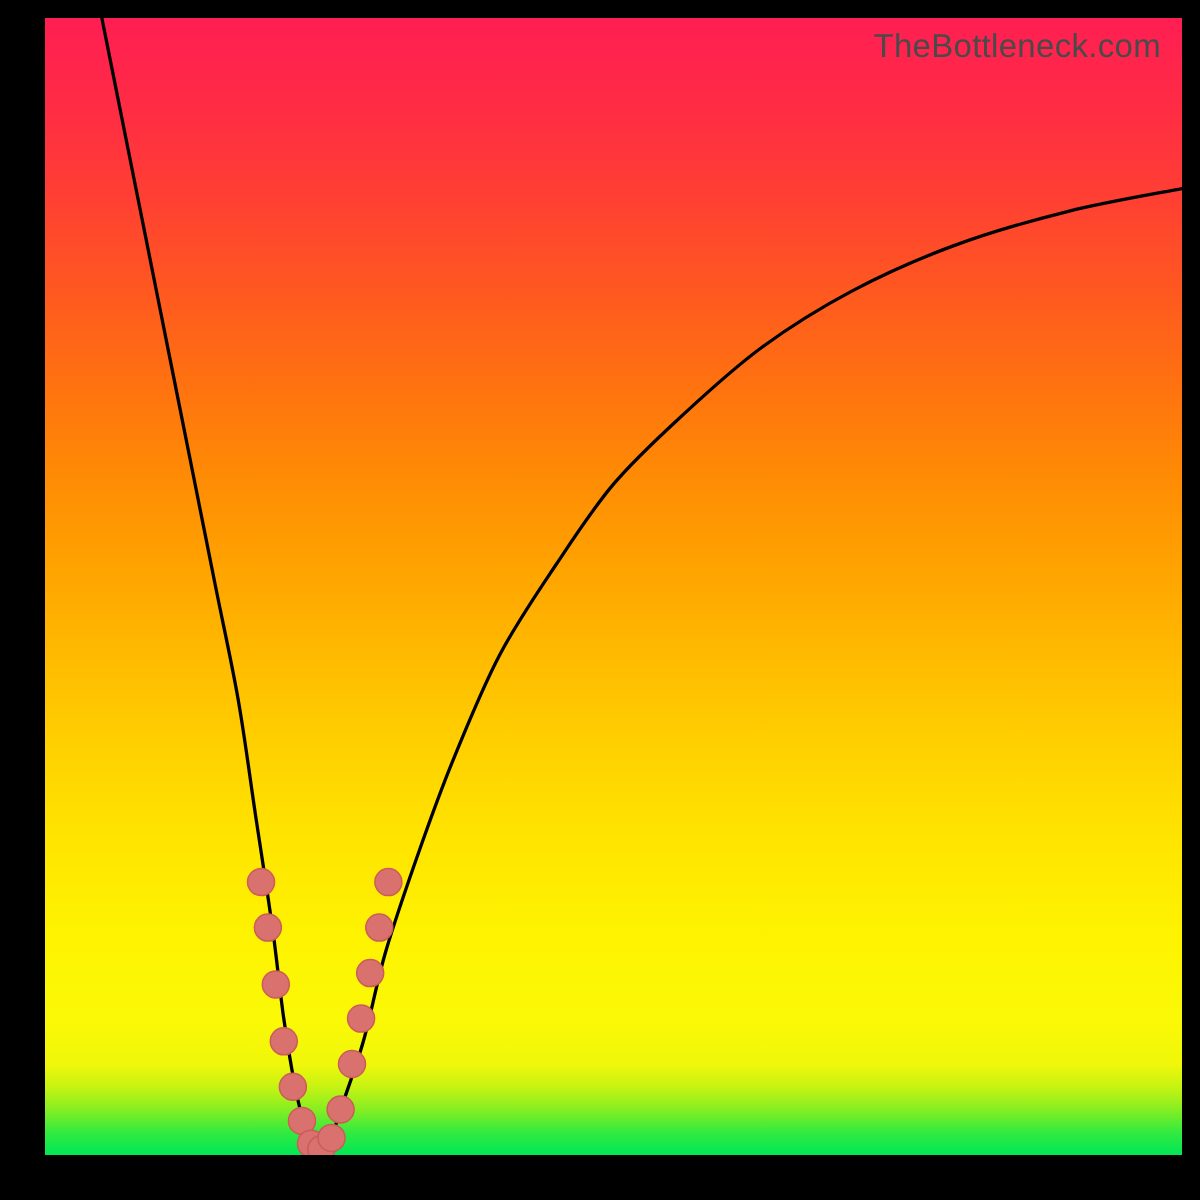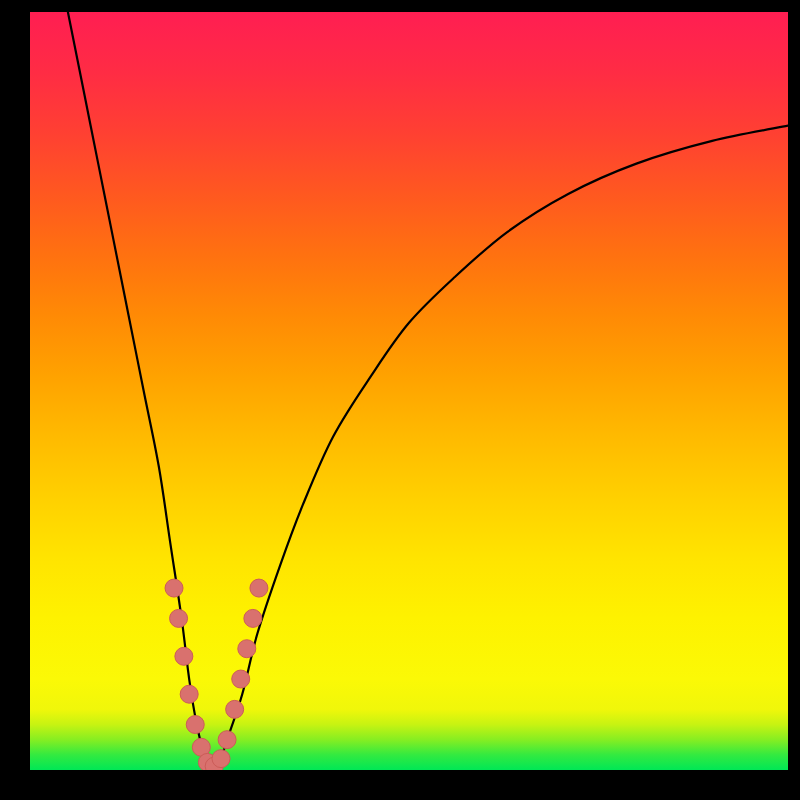--- a/index.html
+++ b/index.html
@@ -61,20 +61,21 @@
     top: 0;
     width: 758px;
     height: 758px;
   }
 </style>
 </head>
 <body>
 
 <div class="frame">
   <div class="plot">
+    <div class="watermark">TheBottleneck.com</div>
     <svg class="curve" viewBox="0 0 758 758" preserveAspectRatio="none">
       <path id="curve-path" d="M 37.90 0.00 C 40.43 12.63, 48.01 50.53, 53.06 75.80 C 58.11 101.07, 63.17 126.33, 68.22 151.60 C 73.27 176.87, 78.33 202.13, 83.38 227.40 C 88.43 252.67, 93.49 277.93, 98.54 303.20 C 103.59 328.47, 108.65 353.73, 113.70 379.00 C 118.75 404.27, 124.44 429.53, 128.86 454.80 C 133.28 480.07, 136.44 505.33, 140.23 530.60 C 144.02 555.87, 148.44 583.66, 151.60 606.40 C 154.76 629.14, 156.65 649.35, 159.18 667.04 C 161.71 684.73, 164.23 699.89, 166.76 712.52 C 169.29 725.15, 171.81 735.26, 174.34 742.84 C 176.87 750.42, 179.39 756.74, 181.92 758.00 C 184.45 759.26, 186.97 755.47, 189.50 750.42 C 192.03 745.37, 193.29 739.05, 197.08 727.68 C 200.87 716.31, 207.19 699.89, 212.24 682.20 C 217.29 664.51, 221.08 643.04, 227.40 621.56 C 233.72 600.08, 242.56 574.82, 250.14 553.34 C 257.72 531.86, 264.04 514.18, 272.88 492.70 C 281.72 471.22, 291.83 445.96, 303.20 424.48 C 314.57 403.00, 328.47 382.79, 341.10 363.84 C 353.73 344.89, 365.10 327.20, 379.00 310.78 C 392.90 294.36, 408.06 280.46, 424.48 265.30 C 440.90 250.14, 458.59 233.72, 477.54 219.82 C 496.49 205.92, 516.70 193.29, 538.18 181.92 C 559.66 170.55, 582.40 160.44, 606.40 151.60 C 630.40 142.76, 656.93 135.18, 682.20 128.86 C 707.47 122.54, 745.37 116.23, 758.00 113.70" fill="none" stroke="#000000" stroke-width="2.2" stroke-linecap="round" stroke-linejoin="round"></path>
       <g id="dots">
           <circle cx="144.02" cy="576.08" r="9" fill="#d9716e" stroke="#cc5c58" stroke-width="1"></circle>
           <circle cx="148.57" cy="606.40" r="9" fill="#d9716e" stroke="#cc5c58" stroke-width="1"></circle>
           <circle cx="153.87" cy="644.30" r="9" fill="#d9716e" stroke="#cc5c58" stroke-width="1"></circle>
           <circle cx="159.18" cy="682.20" r="9" fill="#d9716e" stroke="#cc5c58" stroke-width="1"></circle>
           <circle cx="165.24" cy="712.52" r="9" fill="#d9716e" stroke="#cc5c58" stroke-width="1"></circle>
           <circle cx="171.31" cy="735.26" r="9" fill="#d9716e" stroke="#cc5c58" stroke-width="1"></circle>
           <circle cx="177.37" cy="750.42" r="9" fill="#d9716e" stroke="#cc5c58" stroke-width="1"></circle>

